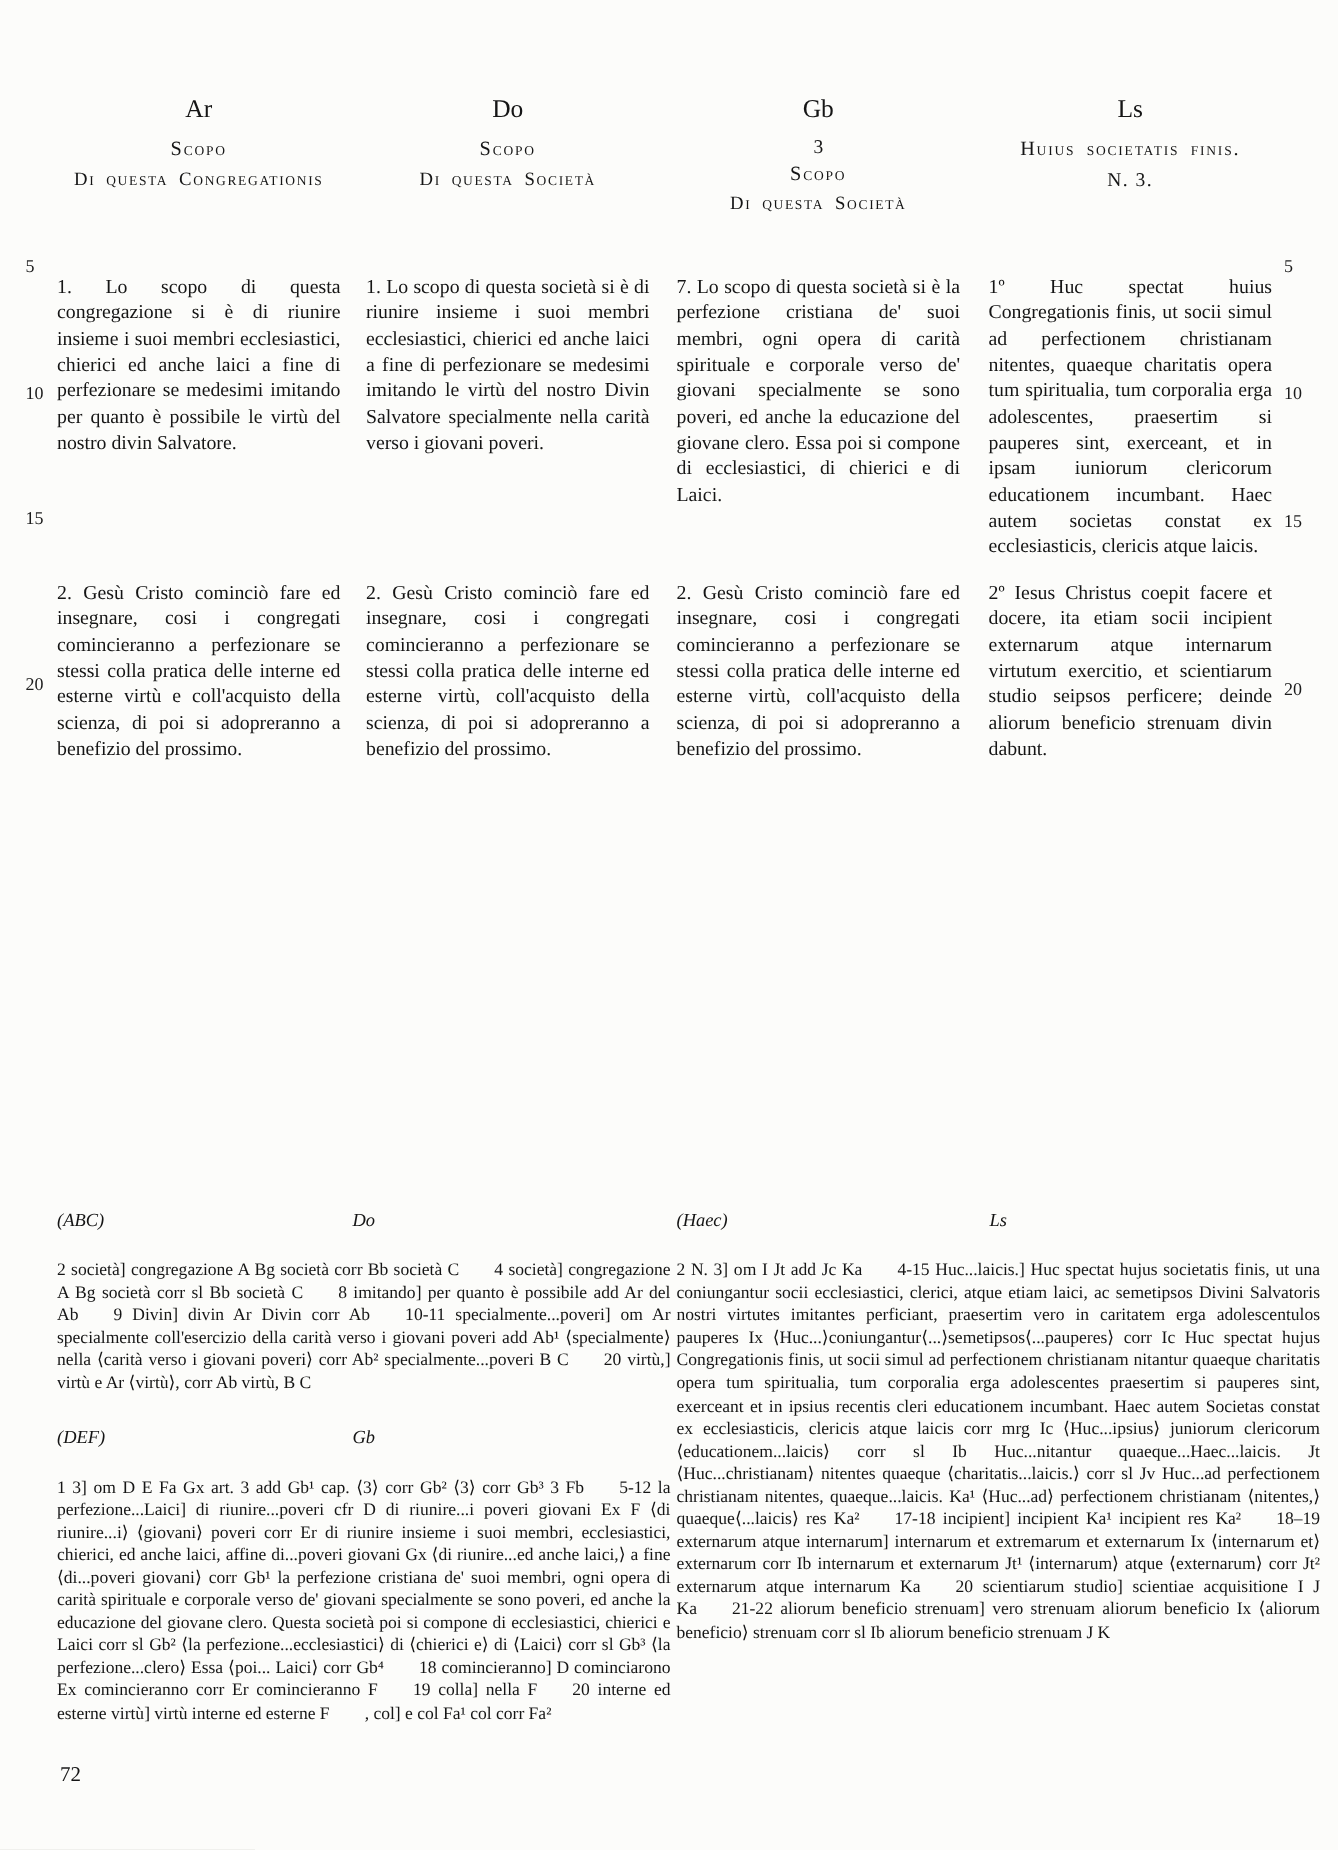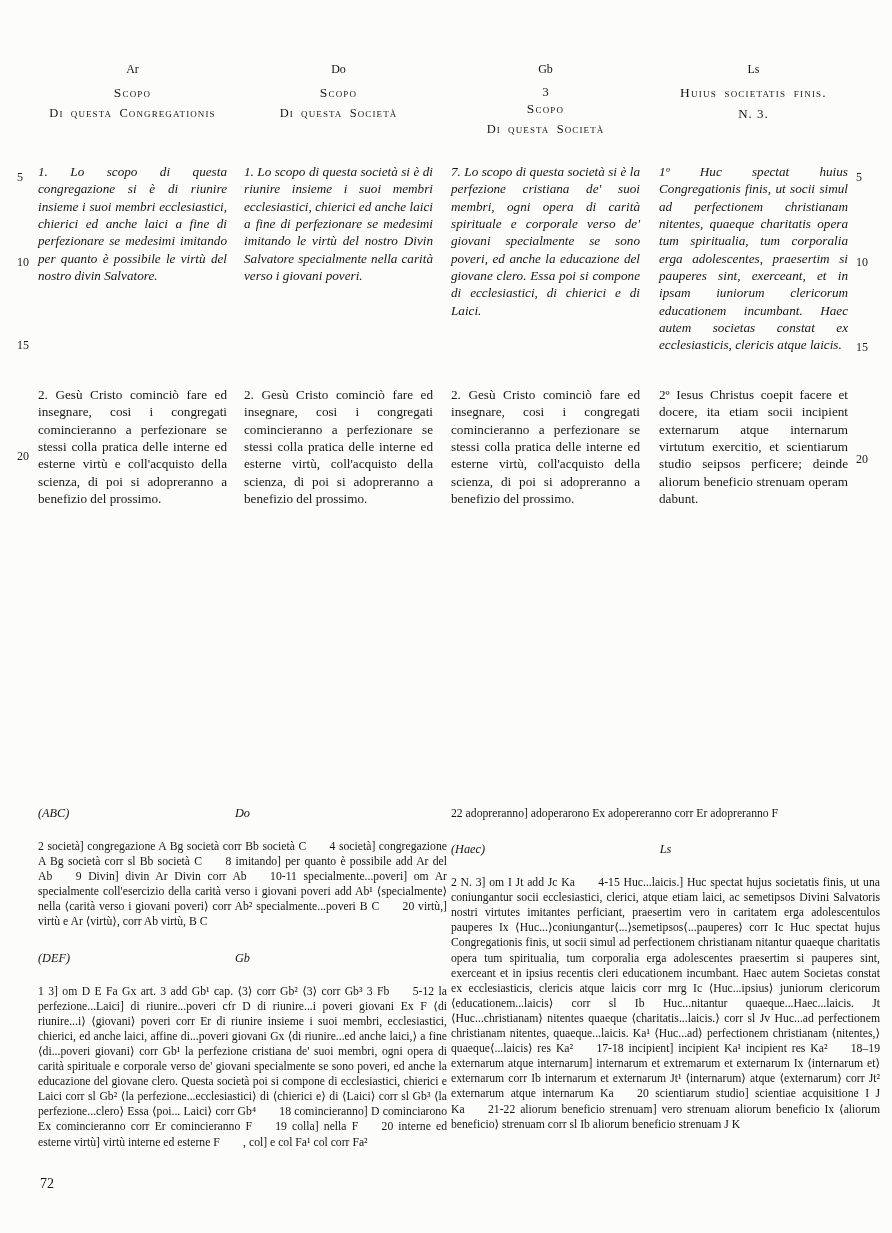--- a/index.html
+++ b/index.html
@@ -11,32 +11,32 @@
     color:#151515;
     overflow:hidden;
   }
   
   .text-col{position:absolute;top:62px;width:189px;}
   #col-ar{left:38px;}
   #col-do{left:244px;}
   #col-gb{left:451px;}
   #col-ls{left:659px;}
   .col-header{text-align:center;line-height:1.25;}
-  .h-siglum{display:block;font-size:12px;}
+  .h-siglum{display:block;font-size:17px;}
   .h-num{display:block;font-size:13px;margin-top:7px;}
   .h-sc-lg{display:block;font-variant-caps:small-caps;font-size:13.5px;letter-spacing:1.2px;word-spacing:3px;margin-top:8px;}
   .h-sc-lg.tight{margin-top:1px;}
   .h-sc-sm{display:block;font-variant-caps:small-caps;font-size:12.5px;letter-spacing:1.1px;word-spacing:3px;margin-top:4px;}
   .h-n3{display:block;font-size:13px;margin-top:4px;letter-spacing:1px;}
   .para{
     position:absolute;left:0;width:100%;
     font-size:13.2px;line-height:17.3px;
     text-align:justify;
   }
-  .para1{top:88px;font-style:italic;}
+  .para1{top:107px;}
   .para2{top:311px;}
   
   .lineno{position:absolute;font-size:12px;color:#1c1c1c;}
   .lineno.left{left:17px;}
   .lineno.right{left:856px;}
   
   .apparatus{position:absolute;font-size:11.7px;line-height:15.1px;}
   #app-left{left:38px;top:806px;width:409px;}
   #app-right{left:451px;top:806px;width:429px;}
   .app-header{position:relative;height:17px;font-size:12.3px;margin-top:0;font-style:italic;}
@@ -94,42 +94,41 @@
     <p class="para para2">2. Gesù Cristo cominciò fare ed insegnare, cosi i congregati comincieranno a perfezionare se stessi colla pratica delle interne ed esterne virtù, coll'acquisto della scienza, di poi si adopreranno a benefizio del prossimo.</p>
   </div>
 
   <div class="text-col" id="col-ls">
     <div class="col-header">
       <span class="h-siglum">Ls</span>
       <span class="h-sc-lg">Huius societatis finis.</span>
       <span class="h-n3">N. 3.</span>
     </div>
     <p class="para para1">1º Huc spectat huius Congregationis finis, ut socii simul ad perfectionem christianam nitentes, quaeque charitatis opera tum spiritualia, tum corporalia erga adolescentes, praesertim si pauperes sint, exerceant, et in ipsam iuniorum clericorum educationem incumbant. Haec autem societas constat ex ecclesiasticis, clericis atque laicis.</p>
-    <p class="para para2">2º Iesus Christus coepit facere et docere, ita etiam socii incipient externarum atque internarum virtutum exercitio, et scientiarum studio seipsos perficere; deinde aliorum beneficio strenuam operam dabunt.</p>
+    <p class="para para2">2º Iesus Christus coepit facere et docere, ita etiam socii incipient externarum atque internarum virtutum exercitio, et scientiarum studio seipsos perficere; deinde aliorum beneficio strenuam divin dabunt.</p>
   </div>
 
   <div class="apparatus" id="app-left">
     <div class="app-block">
       <div class="app-header">
         <span class="app-group">(ABC)</span>
         <span class="app-siglum">Do</span>
       </div>
       <div class="app-entries">2 società] congregazione A Bg società corr Bb società C  4 società] congregazione A Bg società corr sl Bb società C  8 imitando] per quanto è possibile add Ar del Ab  9 Divin] divin Ar Divin corr Ab  10-11 specialmente...poveri] om Ar specialmente coll'esercizio della carità verso i giovani poveri add Ab¹ ⟨specialmente⟩ nella ⟨carità verso i giovani poveri⟩ corr Ab² specialmente...poveri B C  20 virtù,] virtù e Ar ⟨virtù⟩, corr Ab virtù, B C</div>
     </div>
     <div class="app-block">
       <div class="app-header">
         <span class="app-group">(DEF)</span>
         <span class="app-siglum">Gb</span>
       </div>
       <div class="app-entries">1 3] om D E Fa Gx art. 3 add Gb¹ cap. ⟨3⟩ corr Gb² ⟨3⟩ corr Gb³ 3 Fb  5-12 la perfezione...Laici] di riunire...poveri cfr D di riunire...i poveri giovani Ex F ⟨di riunire...i⟩ ⟨giovani⟩ poveri corr Er di riunire insieme i suoi membri, ecclesiastici, chierici, ed anche laici, affine di...poveri giovani Gx ⟨di riunire...ed anche laici,⟩ a fine ⟨di...poveri giovani⟩ corr Gb¹ la perfezione cristiana de' suoi membri, ogni opera di carità spirituale e corporale verso de' giovani specialmente se sono poveri, ed anche la educazione del giovane clero. Questa società poi si compone di ecclesiastici, chierici e Laici corr sl Gb² ⟨la perfezione...ecclesiastici⟩ di ⟨chierici e⟩ di ⟨Laici⟩ corr sl Gb³ ⟨la perfezione...clero⟩ Essa ⟨poi... Laici⟩ corr Gb⁴  18 comincieranno] D cominciarono Ex comincieranno corr Er comincieranno F  19 colla] nella F  20 interne ed esterne virtù] virtù interne ed esterne F  , col] e col Fa¹ col corr Fa²</div>
     </div>
   </div>
 
   <div class="apparatus" id="app-right">
-    <div class="app-overflow">22 adopreranno] adoperarono Ex adopereranno corr Er adopreranno F</div>
     <div class="app-block">
       <div class="app-header">
         <span class="app-group">(Haec)</span>
         <span class="app-siglum">Ls</span>
       </div>
       <div class="app-entries">2 N. 3] om I Jt add Jc Ka  4-15 Huc...laicis.] Huc spectat hujus societatis finis, ut una coniungantur socii ecclesiastici, clerici, atque etiam laici, ac semetipsos Divini Salvatoris nostri virtutes imitantes perficiant, praesertim vero in caritatem erga adolescentulos pauperes Ix ⟨Huc...⟩coniungantur⟨...⟩semetipsos⟨...pauperes⟩ corr Ic Huc spectat hujus Congregationis finis, ut socii simul ad perfectionem christianam nitantur quaeque charitatis opera tum spiritualia, tum corporalia erga adolescentes praesertim si pauperes sint, exerceant et in ipsius recentis cleri educationem incumbant. Haec autem Societas constat ex ecclesiasticis, clericis atque laicis corr mrg Ic ⟨Huc...ipsius⟩ juniorum clericorum ⟨educationem...laicis⟩ corr sl Ib Huc...nitantur quaeque...Haec...laicis. Jt ⟨Huc...christianam⟩ nitentes quaeque ⟨charitatis...laicis.⟩ corr sl Jv Huc...ad perfectionem christianam nitentes, quaeque...laicis. Ka¹ ⟨Huc...ad⟩ perfectionem christianam ⟨nitentes,⟩ quaeque⟨...laicis⟩ res Ka²  17-18 incipient] incipient Ka¹ incipient res Ka²  18–19 externarum atque internarum] internarum et extremarum et externarum Ix ⟨internarum et⟩ externarum corr Ib internarum et externarum Jt¹ ⟨internarum⟩ atque ⟨externarum⟩ corr Jt² externarum atque internarum Ka  20 scientiarum studio] scientiae acquisitione I J Ka  21-22 aliorum beneficio strenuam] vero strenuam aliorum beneficio Ix ⟨aliorum beneficio⟩ strenuam corr sl Ib aliorum beneficio strenuam J K</div>
     </div>
   </div>
 
   <div class="page-number">72</div>

